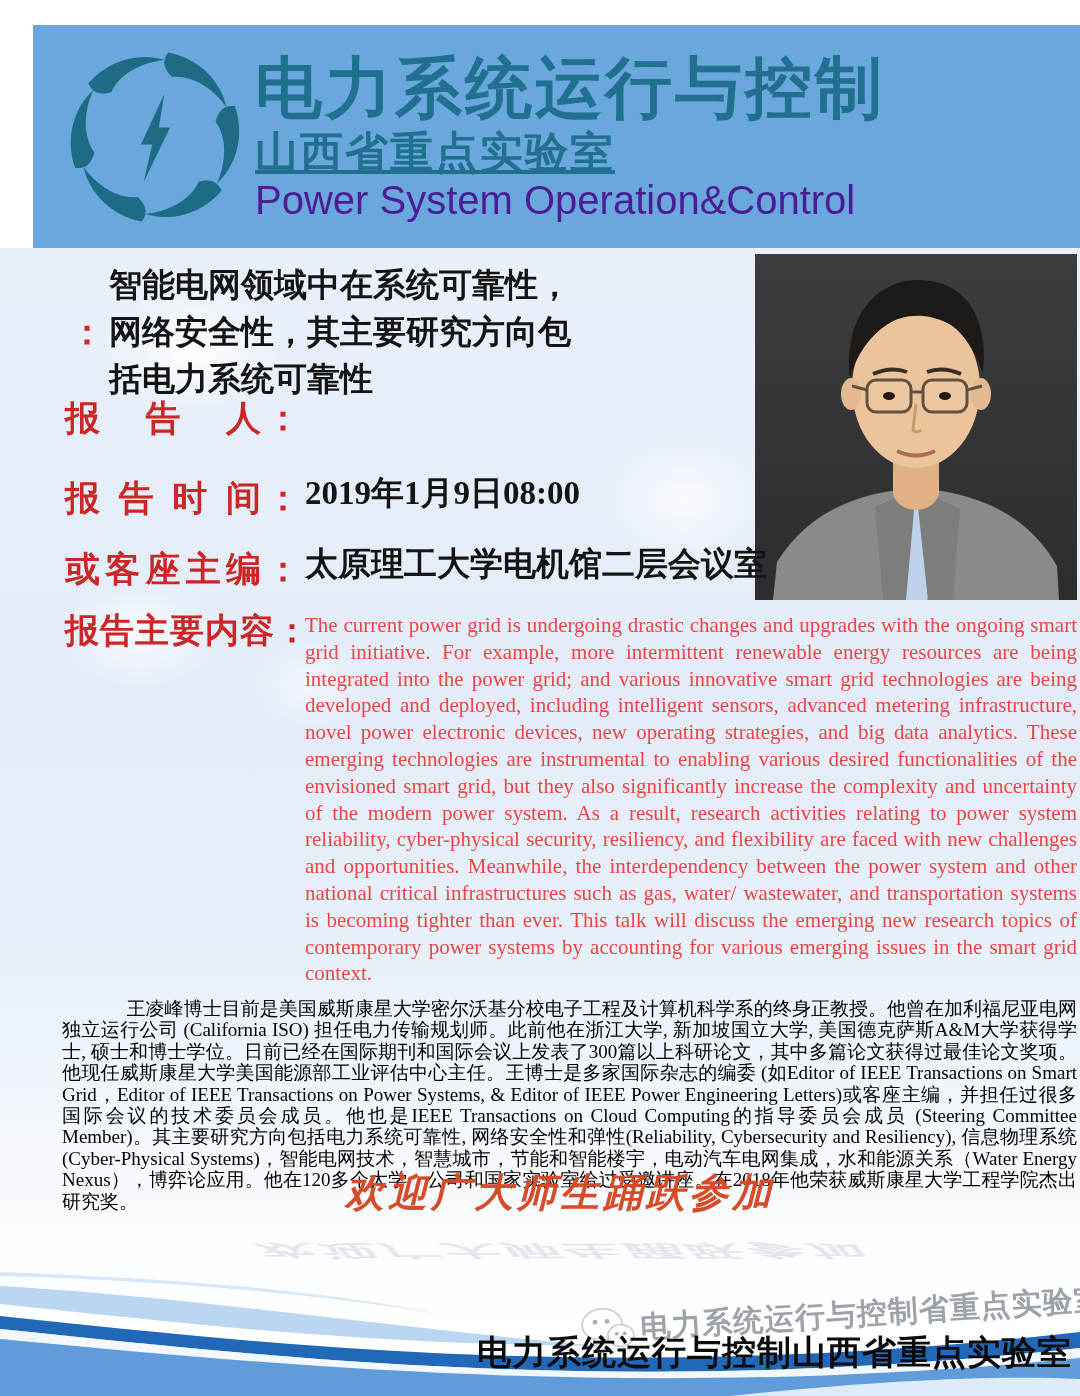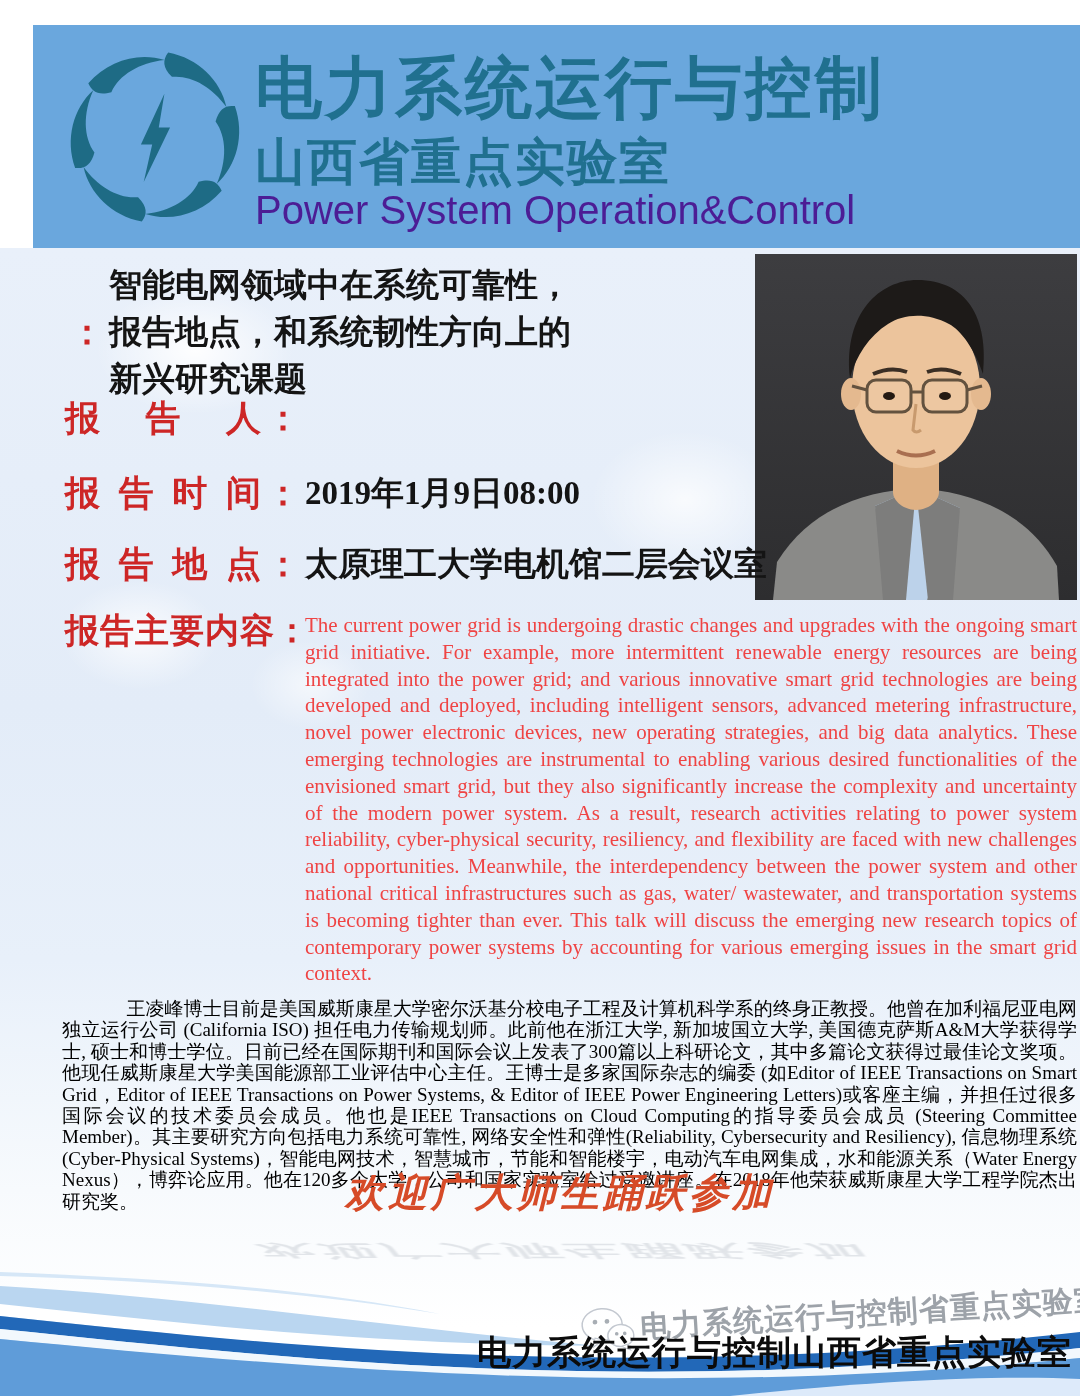--- a/index.html
+++ b/index.html
@@ -33,31 +33,31 @@
     background:var(--header-bg,#6aa7dd);
     padding-left:20px;
   }
   .logo{position:absolute;left:28px;top:18px;width:188px;height:188px;}
   .header-text{position:absolute;left:222px;top:26px;width:800px;}
   .h-title{
     font-size:67px;line-height:74px;font-weight:900;letter-spacing:3px;
     color:var(--header-text,#20708f);
   }
   .h-sub{
-    font-size:50px;line-height:50px;font-weight:800;letter-spacing:2px;
-    color:var(--header-text,#20708f);margin-top:12px;
+    font-size:43px;line-height:50px;font-weight:800;letter-spacing:2px;
+    color:var(--header-text,#20708f);margin-top:2px;text-decoration:underline;
   }
   .h-en{
     font-size:40px;line-height:44px;font-weight:400;letter-spacing:0px;
     color:#4c1d95;margin-top:1px;
   }
   
   .photo{position:absolute;left:755px;top:254px;width:322px;height:346px;}
   
-  .info-row{position:absolute;left:65px;display:flex;align-items:center;}
+  .info-row{position:absolute;left:65px;display:flex;align-items:flex-end;}
   .info-row.center{align-items:center;}
   .i-label{
     display:inline-block;width:196px;font-size:35px;font-weight:800;
     color:var(--label-red,#cd2626);
     text-align:justify;text-align-last:justify;line-height:1.1;
     font-family:"Liberation Sans","DejaVu Sans",sans-serif;
   }
   .i-colon{
     display:inline-block;width:44px;font-size:35px;font-weight:800;
     color:var(--label-red,#cd2626);text-align:center;line-height:1.1;
@@ -187,33 +187,33 @@
 
     <ellipse cx="134" cy="142" rx="6" ry="4" fill="#241a12"></ellipse>
     <ellipse cx="190" cy="142" rx="6" ry="4" fill="#241a12"></ellipse>
 
     <path d="M161,150 L158,176 Q161,180 166,176" stroke="#c89a6e" stroke-width="3" fill="none"></path>
     <path d="M142,197 Q161,206 180,197" stroke="#a96f50" stroke-width="4" fill="none"></path>
   </svg>
 
   <div class="info-row row-title center">
     <span class="i-colon">：</span>
-    <span class="i-value">智能电网领域中在系统可靠性，报告地点，和系统韧性方向上的新兴研究课题</span>
+    <span class="i-value">智能电网领域中在系统可靠性，网络安全性，其主要研究方向包括电力系统可靠性</span>
   </div>
   <div class="info-row row-speaker">
     <span class="i-label">报告人</span>
     <span class="i-colon">：</span>
   </div>
   <div class="info-row row-time">
     <span class="i-label">报告时间</span>
     <span class="i-colon">：</span>
     <span class="i-value">2019年1月9日08:00</span>
   </div>
   <div class="info-row row-place">
-    <span class="i-label">报告地点</span>
+    <span class="i-label">或客座主编</span>
     <span class="i-colon">：</span>
     <span class="i-value">太原理工大学电机馆二层会议室</span>
   </div>
 
   <div class="abs-label">报告主要内容：</div>
   <div class="abstract">The current power grid is undergoing drastic changes and upgrades with the ongoing smart grid initiative. For example, more intermittent renewable energy resources are being integrated into the power grid; and various innovative smart grid technologies are being developed and deployed, including intelligent sensors, advanced metering infrastructure, novel power electronic devices, new operating strategies, and big data analytics. These emerging technologies are instrumental to enabling various desired functionalities of the envisioned smart grid, but they also significantly increase the complexity and uncertainty of the modern power system. As a result, research activities relating to power system reliability, cyber-physical security, resiliency, and flexibility are faced with new challenges and opportunities. Meanwhile, the interdependency between the power system and other national critical infrastructures such as gas, water/ wastewater, and transportation systems is becoming tighter than ever. This talk will discuss the emerging new research topics of contemporary power systems by accounting for various emerging issues in the smart grid context.</div>
 
   <div class="bio">王凌峰博士目前是美国威斯康星大学密尔沃基分校电子工程及计算机科学系的终身正教授。他曾在加利福尼亚电网独立运行公司 (California ISO) 担任电力传输规划师。此前他在浙江大学, 新加坡国立大学, 美国德克萨斯A&amp;M大学获得学士, 硕士和博士学位。日前已经在国际期刊和国际会议上发表了300篇以上科研论文，其中多篇论文获得过最佳论文奖项。他现任威斯康星大学美国能源部工业评估中心主任。王博士是多家国际杂志的编委 (如Editor of IEEE Transactions on Smart Grid，Editor of IEEE Transactions on Power Systems, &amp; Editor of IEEE Power Engineering Letters)或客座主编，并担任过很多国际会议的技术委员会成员。他也是IEEE Transactions on Cloud Computing的指导委员会成员 (Steering Committee Member)。其主要研究方向包括电力系统可靠性, 网络安全性和弹性(Reliability, Cybersecurity and Resiliency), 信息物理系统 (Cyber-Physical Systems)，智能电网技术，智慧城市，节能和智能楼宇，电动汽车电网集成，水和能源关系（Water Energy Nexus），博弈论应用。他在120多个大学，公司和国家实验室给过受邀讲座。在2018年他荣获威斯康星大学工程学院杰出研究奖。</div>
 
   <div class="welcome">欢迎广大师生踊跃参加</div>

